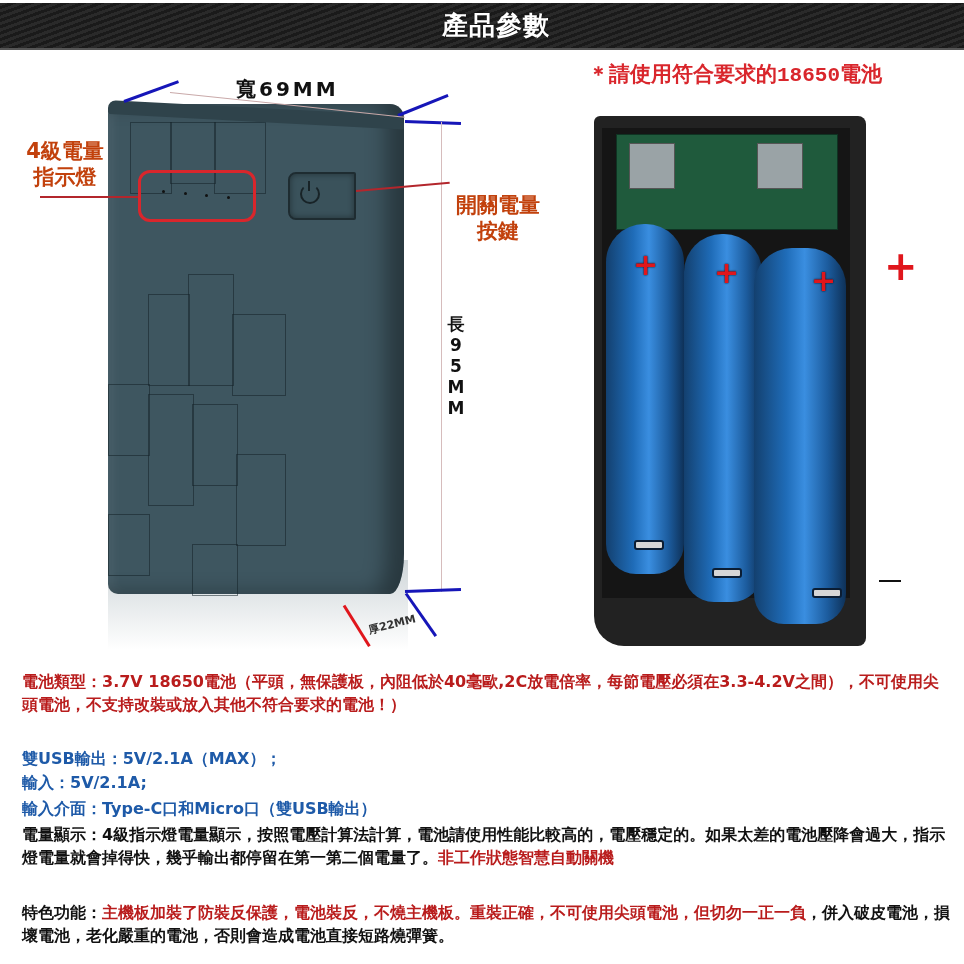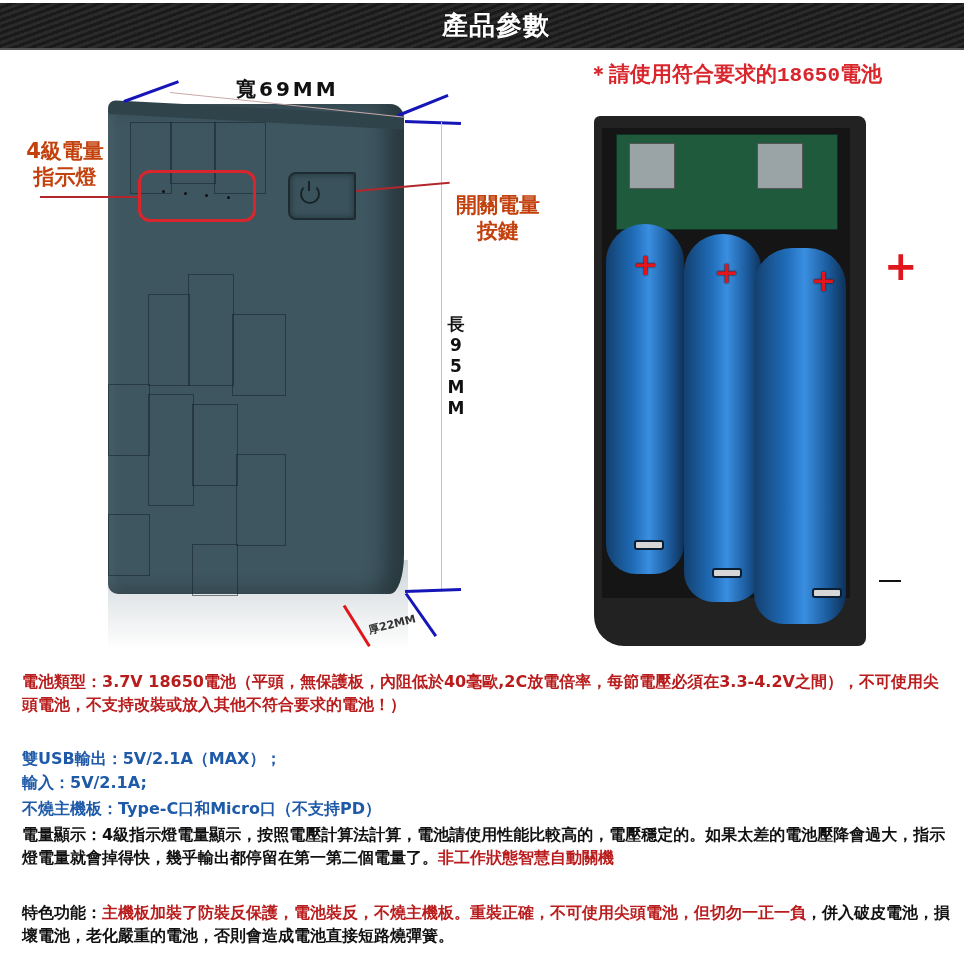--- a/index.html
+++ b/index.html
@@ -146,21 +146,21 @@
 <div class="minus-tab" style="left:712px;top:568px"></div>
 <div class="minus-tab" style="left:812px;top:588px"></div>
 
 <div class="ext-plus">+</div>
 <div class="ext-minus"></div>
 
 <div class="para red" style="top:670px">電池類型：3.7V 18650電池（平頭，無保護板，內阻低於40毫歐,2C放電倍率，每節電壓必須在3.3-4.2V之間），不可使用尖頭電池，不支持改裝或放入其他不符合要求的電池！）</div>
 
 <div class="para blue" style="top:747px">雙USB輸出：5V/2.1A（MAX）；</div>
 <div class="para blue" style="top:771px">輸入：5V/2.1A;</div>
-<div class="para blue" style="top:797px">不燒主機板：Type-C口和Micro口（不支持PD）</div>
+<div class="para blue" style="top:797px">輸入介面：Type-C口和Micro口（雙USB輸出）</div>
 
 <div class="para black" style="top:823px">
   <span>電量顯示：</span><span>4級指示燈電量顯示，按照電壓計算法計算，電池請使用性能比較高的，電壓穩定的。如果太差的電池壓降會過大，指示燈電量就會掉得快，幾乎輸出都停留在第一第二個電量了。</span><span class="red">非工作狀態智慧自動關機</span>
 </div>
 
 <div class="para black" style="top:901px">
   <span>特色功能：</span><span class="red">主機板加裝了防裝反保護，電池裝反，不燒主機板。重裝正確，不可使用尖頭電池，但切勿一正一負</span><span>，併入破皮電池，損壞電池，老化嚴重的電池，否則會造成電池直接短路燒彈簧。</span>
 </div>
 
 </body></html>

